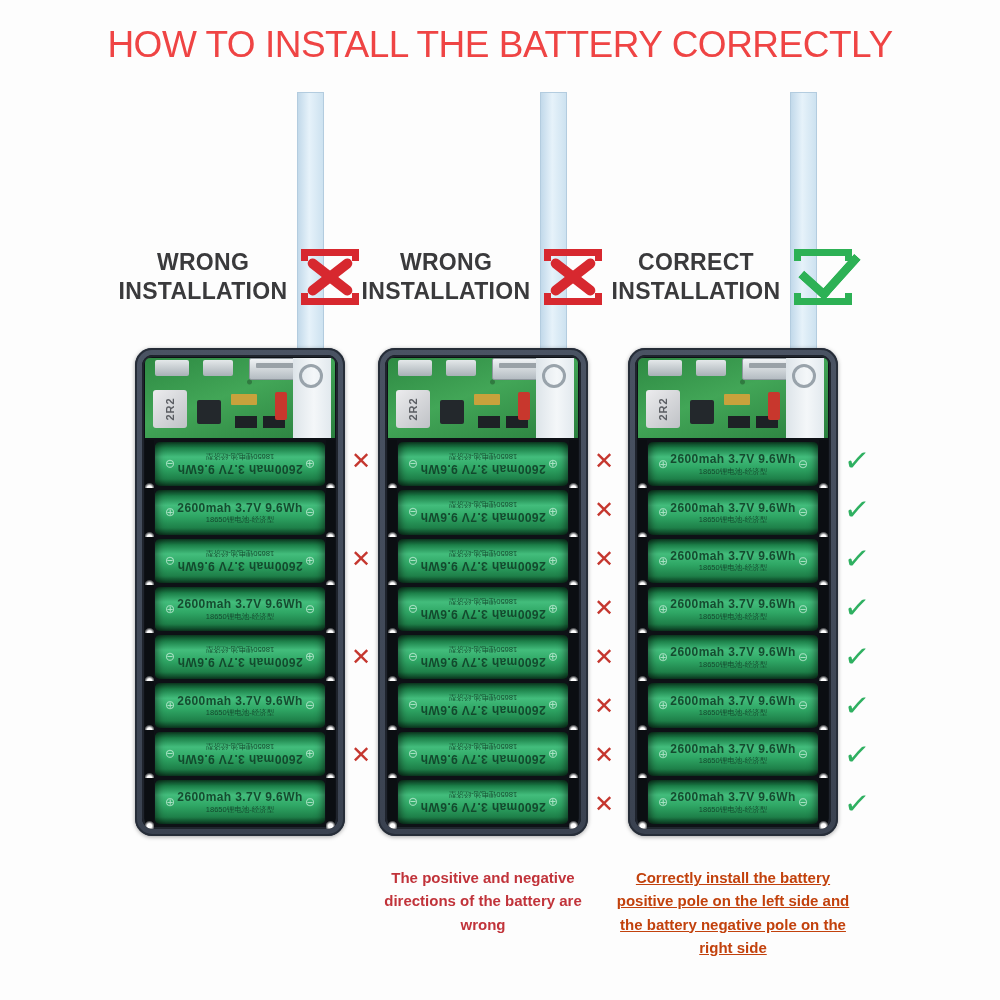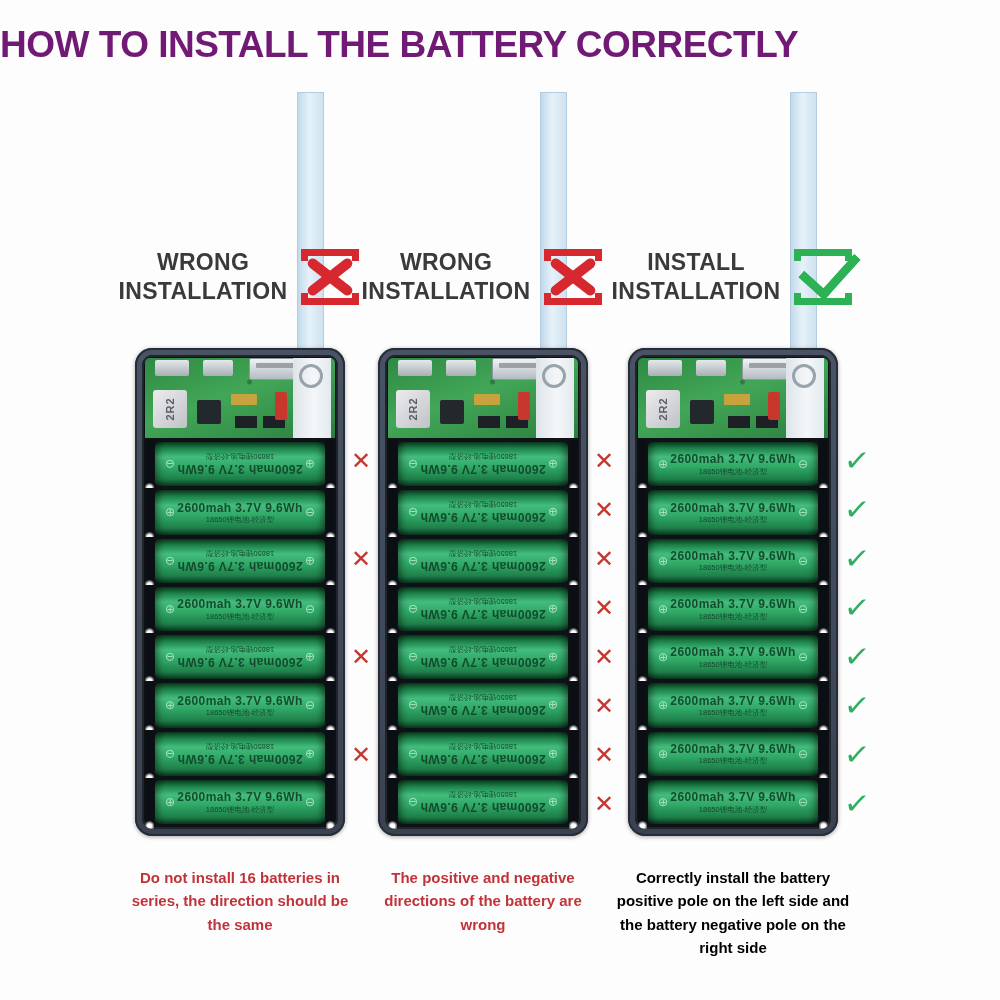--- a/index.html
+++ b/index.html
@@ -1,19 +1,19 @@
 <!DOCTYPE html>
 <html><head>
 <meta charset="utf-8">
 <style>
   html,body{margin:0;padding:0;background:#fff;}
   .page{position:relative;width:1000px;height:1000px;background:#fdfdfd;overflow:hidden;
         font-family:"Liberation Sans",sans-serif;}
-  .title{position:absolute;top:24px;left:0;right:0;margin:0;text-align:left;
-         font-size:37px;font-weight:bold;color:#701a75;letter-spacing:-0.5px;}
+  .title{position:absolute;top:24px;left:0;right:0;margin:0;text-align:center;
+         font-size:37px;font-weight:normal;color:#ef4444;letter-spacing:-0.5px;}
   .col{position:absolute;top:0;width:210px;height:1000px;}
   .col0{left:135px;} .col1{left:378px;} .col2{left:628px;}
 
   .strap{position:absolute;left:162px;top:92px;width:27px;height:338px;z-index:1;
          background:linear-gradient(90deg,#c2d9ea,#e6f2fa 45%,#cde2f0);
          border:1px solid #b3ccdf;box-sizing:border-box;}
 
   .header{position:absolute;top:246px;left:0;width:210px;height:62px;z-index:2;
           display:flex;align-items:center;justify-content:center;gap:12px;}
   .header-label{font-weight:bold;font-size:23px;color:#3a3a3c;text-align:center;
@@ -87,21 +87,21 @@
   .marks{position:absolute;left:216px;top:436px;width:42px;height:392px;z-index:2;
          display:flex;flex-direction:column;}
   .mark{flex:1;display:flex;align-items:center;justify-content:flex-start;
         font-family:"DejaVu Sans",sans-serif;}
   .mark.x{color:#c5372f;font-size:24px;font-weight:bold;}
   .mark.check{color:#2fb061;font-size:31px;transform:rotate(6deg);}
 
   .caption{position:absolute;top:866px;left:-16px;width:242px;margin:0;text-align:center;
            font-size:15px;font-weight:bold;line-height:1.55;}
   .caption.red{color:#c1333a;}
-  .caption.green{color:#000000;}
+  .caption.green{color:#c2410c;text-decoration:underline;}
 </style>
 </head>
 <body>
 
 <div class="page">
   <h1 class="title">HOW TO INSTALL THE BATTERY CORRECTLY</h1>
 
   <section class="col col0">
     <div class="strap"></div>
     <div class="header">
@@ -260,21 +260,20 @@
     <div class="marks">
         <div class="mark x">✕</div>
         <div class="mark none"></div>
         <div class="mark x">✕</div>
         <div class="mark none"></div>
         <div class="mark x">✕</div>
         <div class="mark none"></div>
         <div class="mark x">✕</div>
         <div class="mark none"></div>
       </div>
-    <p class="caption red">Do not install 16 batteries in series, the direction should be the same</p>
   </section>
 
   <section class="col col1">
     <div class="strap"></div>
     <div class="header">
       <div class="header-label">
         <span>WRONG</span>
         <span>INSTALLATION</span>
       </div>
       <div class="stamp cross">
@@ -435,21 +434,21 @@
         <div class="mark x">✕</div>
         <div class="mark x">✕</div>
       </div>
     <p class="caption red">The positive and negative directions of the battery are wrong</p>
   </section>
 
   <section class="col col2">
     <div class="strap"></div>
     <div class="header">
       <div class="header-label">
-        <span>INSTALL</span>
+        <span>CORRECT</span>
         <span>INSTALLATION</span>
       </div>
       <div class="stamp checkst">
         <div class="br-t"></div>
         <div class="br-b"></div>
         <div class="chk"></div>
       </div>
     </div>
     <div class="case">
       <div class="case-inner">

